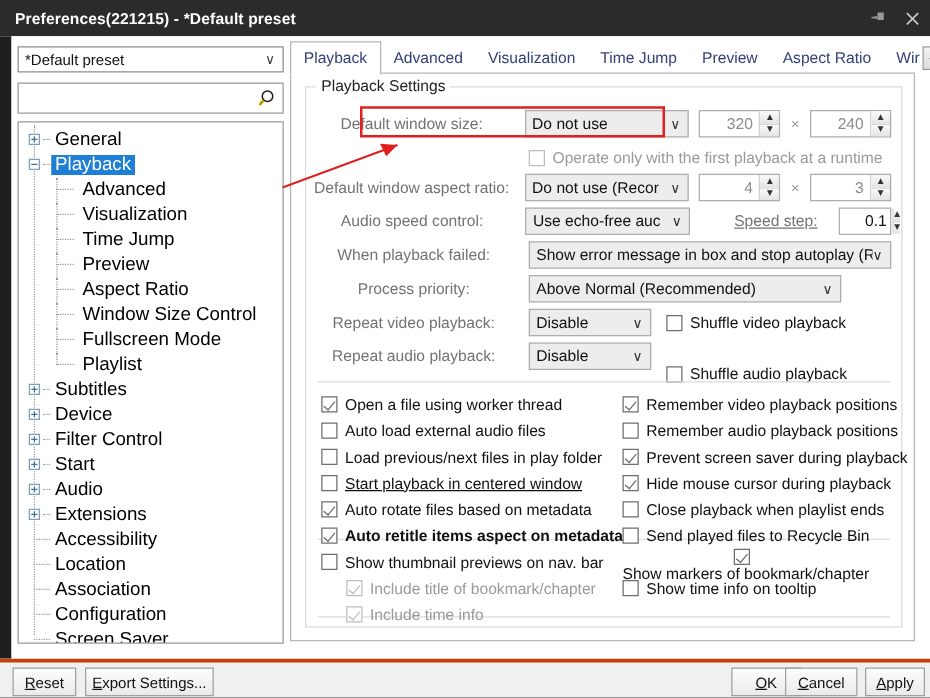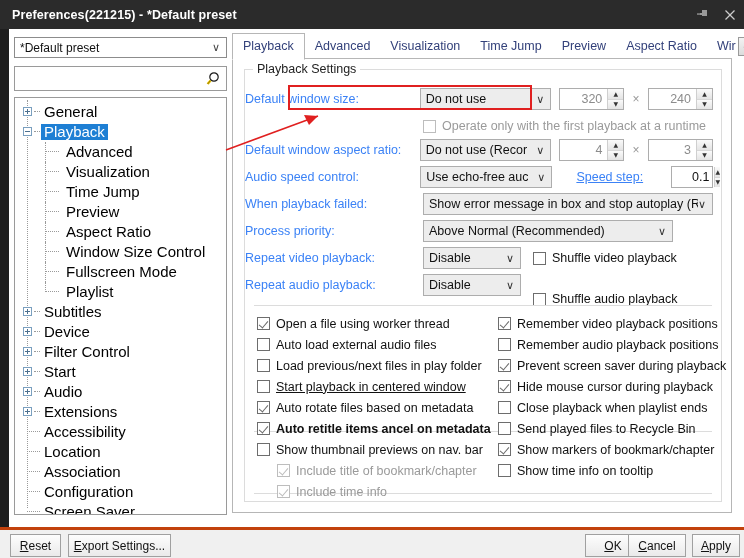--- a/index.html
+++ b/index.html
@@ -198,22 +198,22 @@
     padding: 0 4px;
     font-size: 12.5px; color: #222;
   }
 
   .row {
     position: absolute;
     display: flex; align-items: center;
     height: 22px;
   }
   .lbl {
-    font-size: 12.5px; color: #3b82f6;
-    text-align: left;
+    font-size: 12.5px; color: #737373;
+    text-align: center;
     white-space: nowrap;
   }
 
   .combo {
     height: 22px;
     background: #ededed;
     border: 1px solid #adadad;
     display: flex; align-items: center;
     font-size: 12.5px; color: #111;
     padding-left: 5px;
@@ -675,21 +675,21 @@
           <div class="cb" style="height: 21px; margin-left: 0px; text-decoration: underline;">
             <span class="cbox"></span>
             <span>Start playback in centered window</span>
           </div>
           <div class="cb" style="height: 21px; margin-left: 0px;">
             <span class="cbox checked"></span>
             <span>Auto rotate files based on metadata</span>
           </div>
           <div class="cb bold" style="height: 21px; margin-left: 0px;">
             <span class="cbox checked"></span>
-            <span>Auto retitle items ancel on metadata</span>
+            <span>Auto retitle items aspect on metadata</span>
           </div>
         </div>
       <div id="cb-right" style="position:absolute; left:253px; top:243px;">
           <div class="cb" style="height: 21px; margin-left: 0px;">
             <span class="cbox checked"></span>
             <span>Remember video playback positions</span>
           </div>
           <div class="cb" style="height: 21px; margin-left: 0px;">
             <span class="cbox"></span>
             <span>Remember audio playback positions</span>
@@ -720,21 +720,21 @@
           <div class="cb disabled" style="height: 21px; margin-left: 20px;">
             <span class="cbox checked"></span>
             <span>Include title of bookmark/chapter</span>
           </div>
           <div class="cb disabled" style="height: 21px; margin-left: 20px;">
             <span class="cbox checked"></span>
             <span>Include time info</span>
           </div>
         </div>
       <div id="thumb-right" style="position:absolute; left:253px; top:369px;">
-          <div class="cb" style="height: 21px; margin-left: 0px;">
+          <div class="cb" style="height: 21px; margin-left: 0px; flex-direction: column;">
             <span class="cbox checked"></span>
             <span>Show markers of bookmark/chapter</span>
           </div>
           <div class="cb" style="height: 21px; margin-left: 0px;">
             <span class="cbox"></span>
             <span>Show time info on tooltip</span>
           </div>
         </div>
     </div>
   </div>

